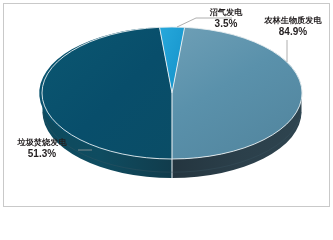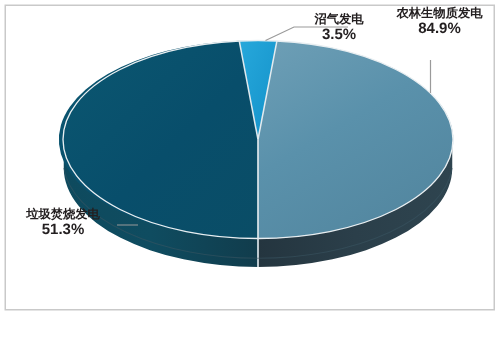--- a/index.html
+++ b/index.html
@@ -50,21 +50,21 @@
   }
   .lbl .pct {
     display: block;
     font-size: 10px;
     font-weight: bold;
   }
   .lbl .nm {
     display: block;
   }
   #lbl-biogas   { left: 178px; top: 8px;   width: 96px; }
-  #lbl-biomass  { left: 253px; top: 4px;  width: 80px; }
+  #lbl-biomass  { left: 253px; top: 16px;  width: 80px; }
   #lbl-waste    { left: -2px;  top: 138px; width: 88px; }
 </style>
 </head>
 <body>
 
 <div id="canvas">
 
   <div id="frame"></div>
 
   <svg id="plot" viewBox="0 0 333 210">

